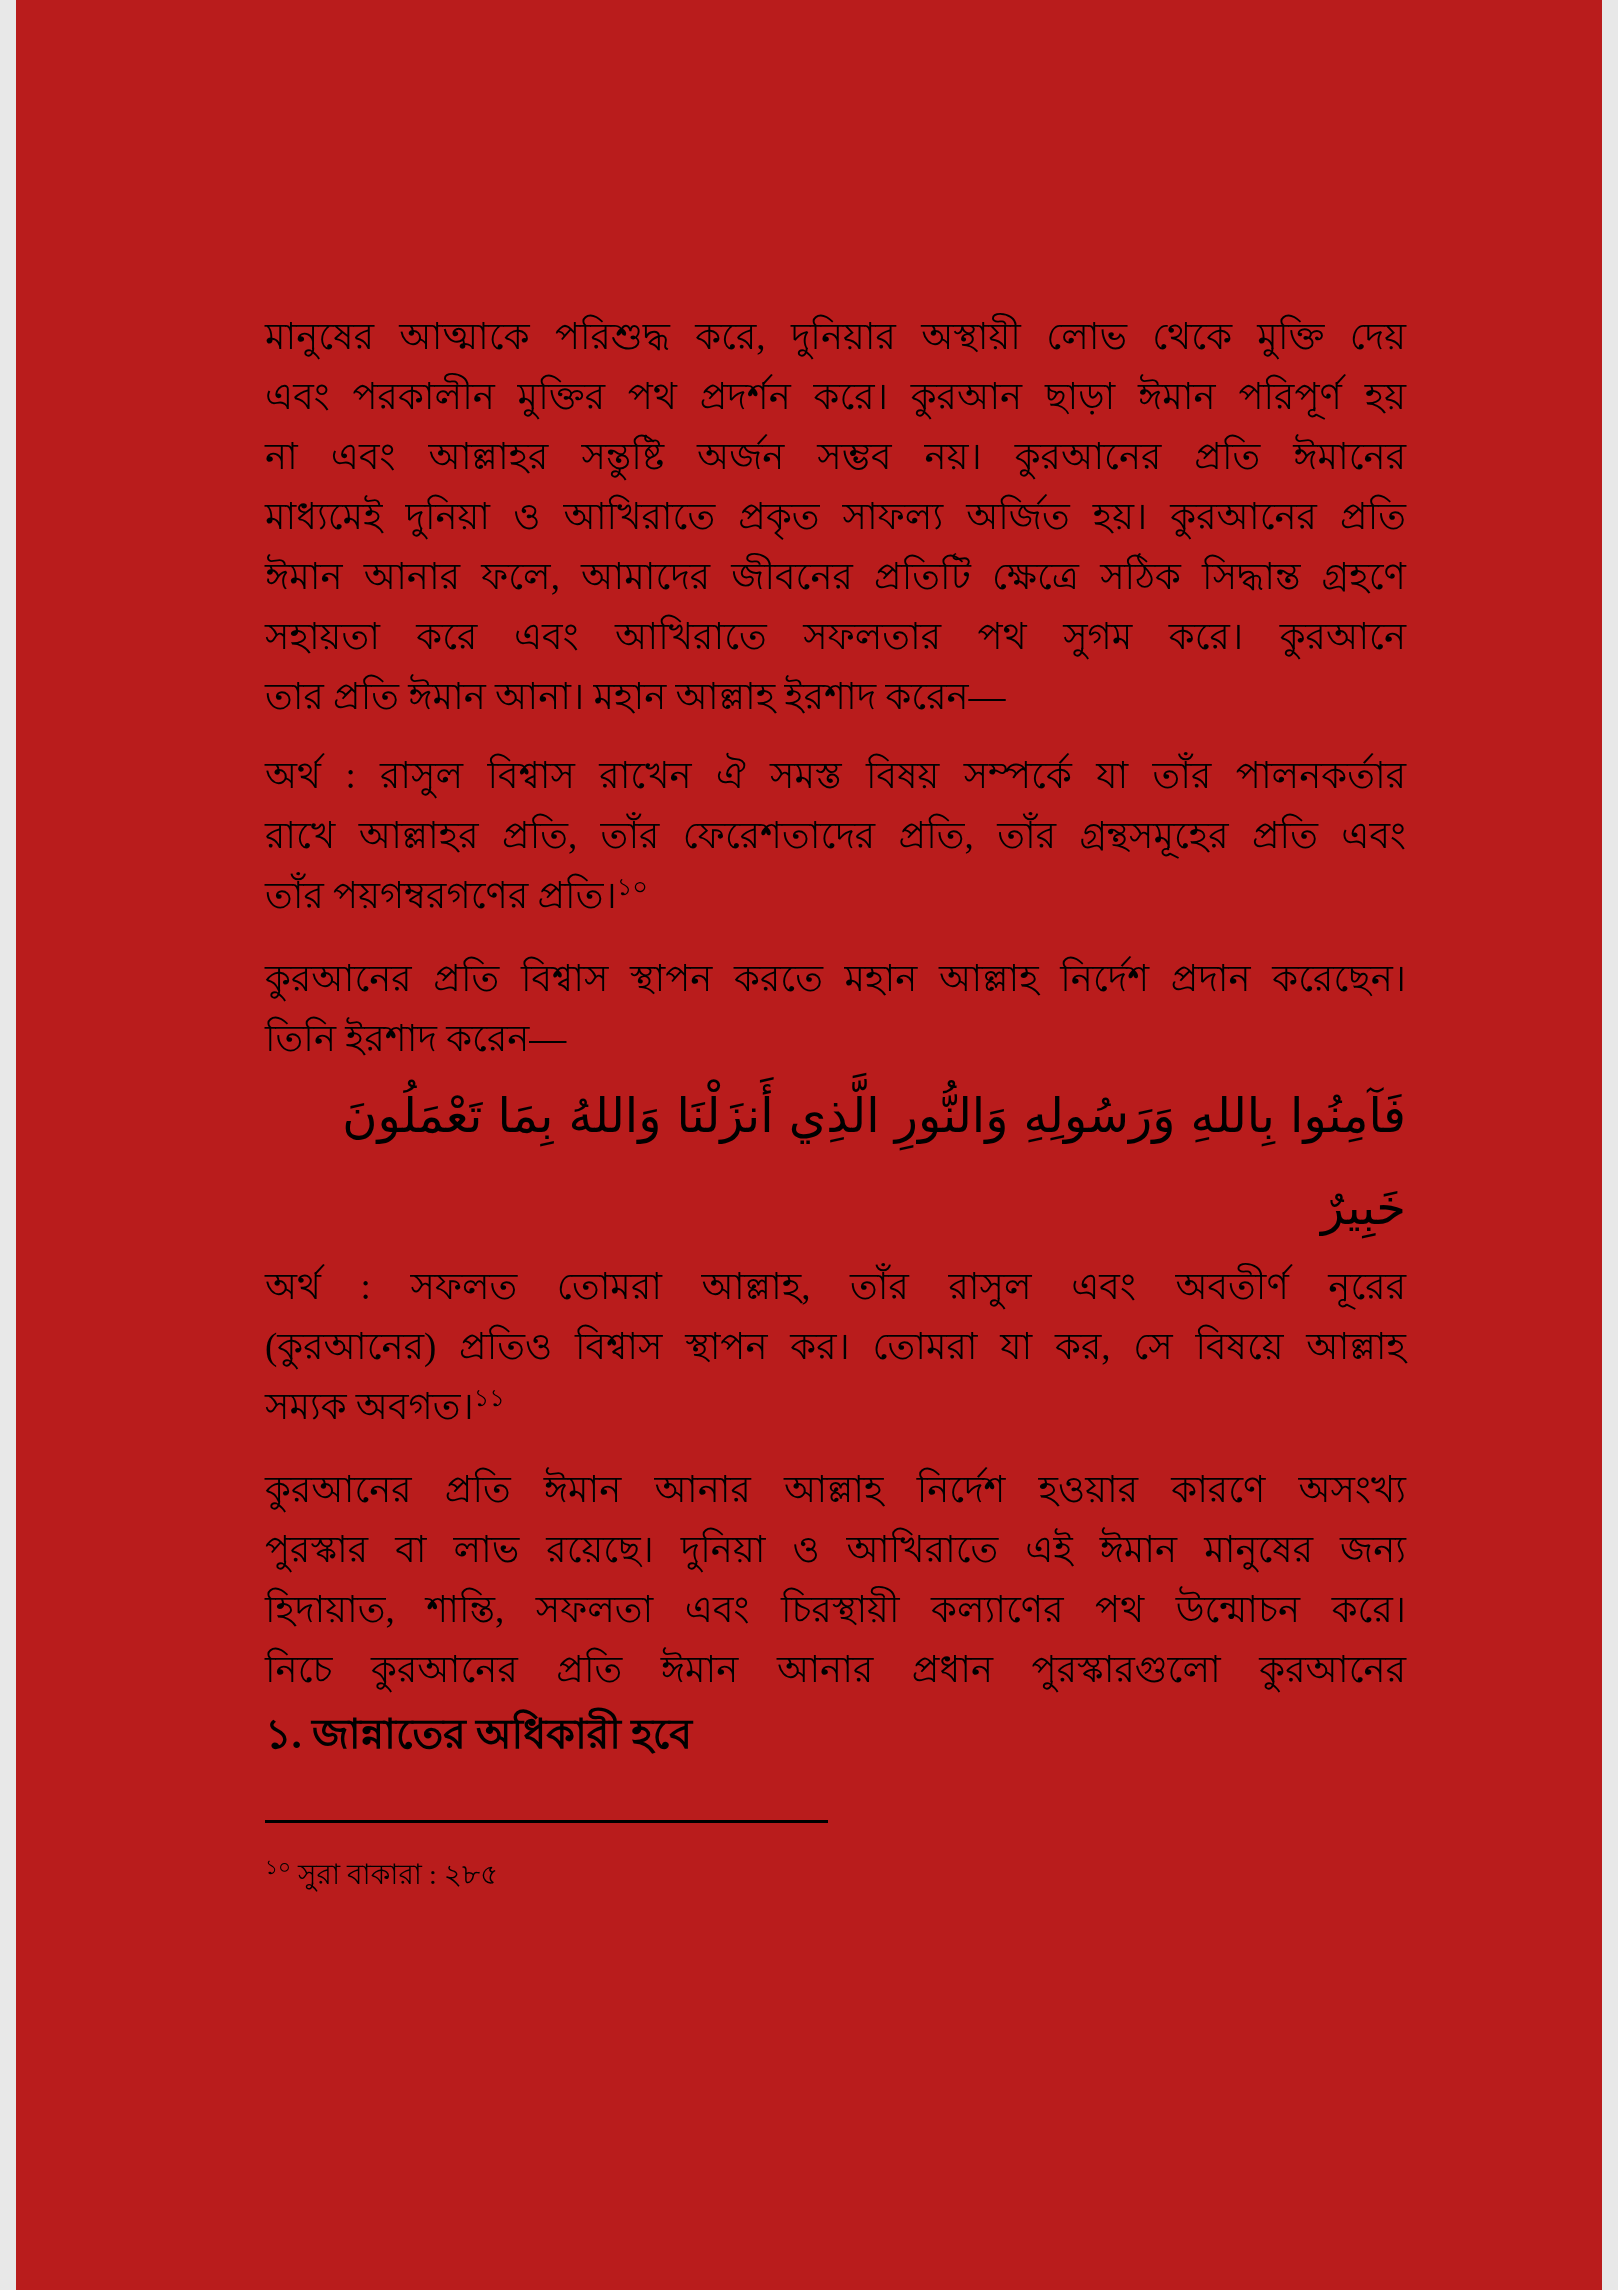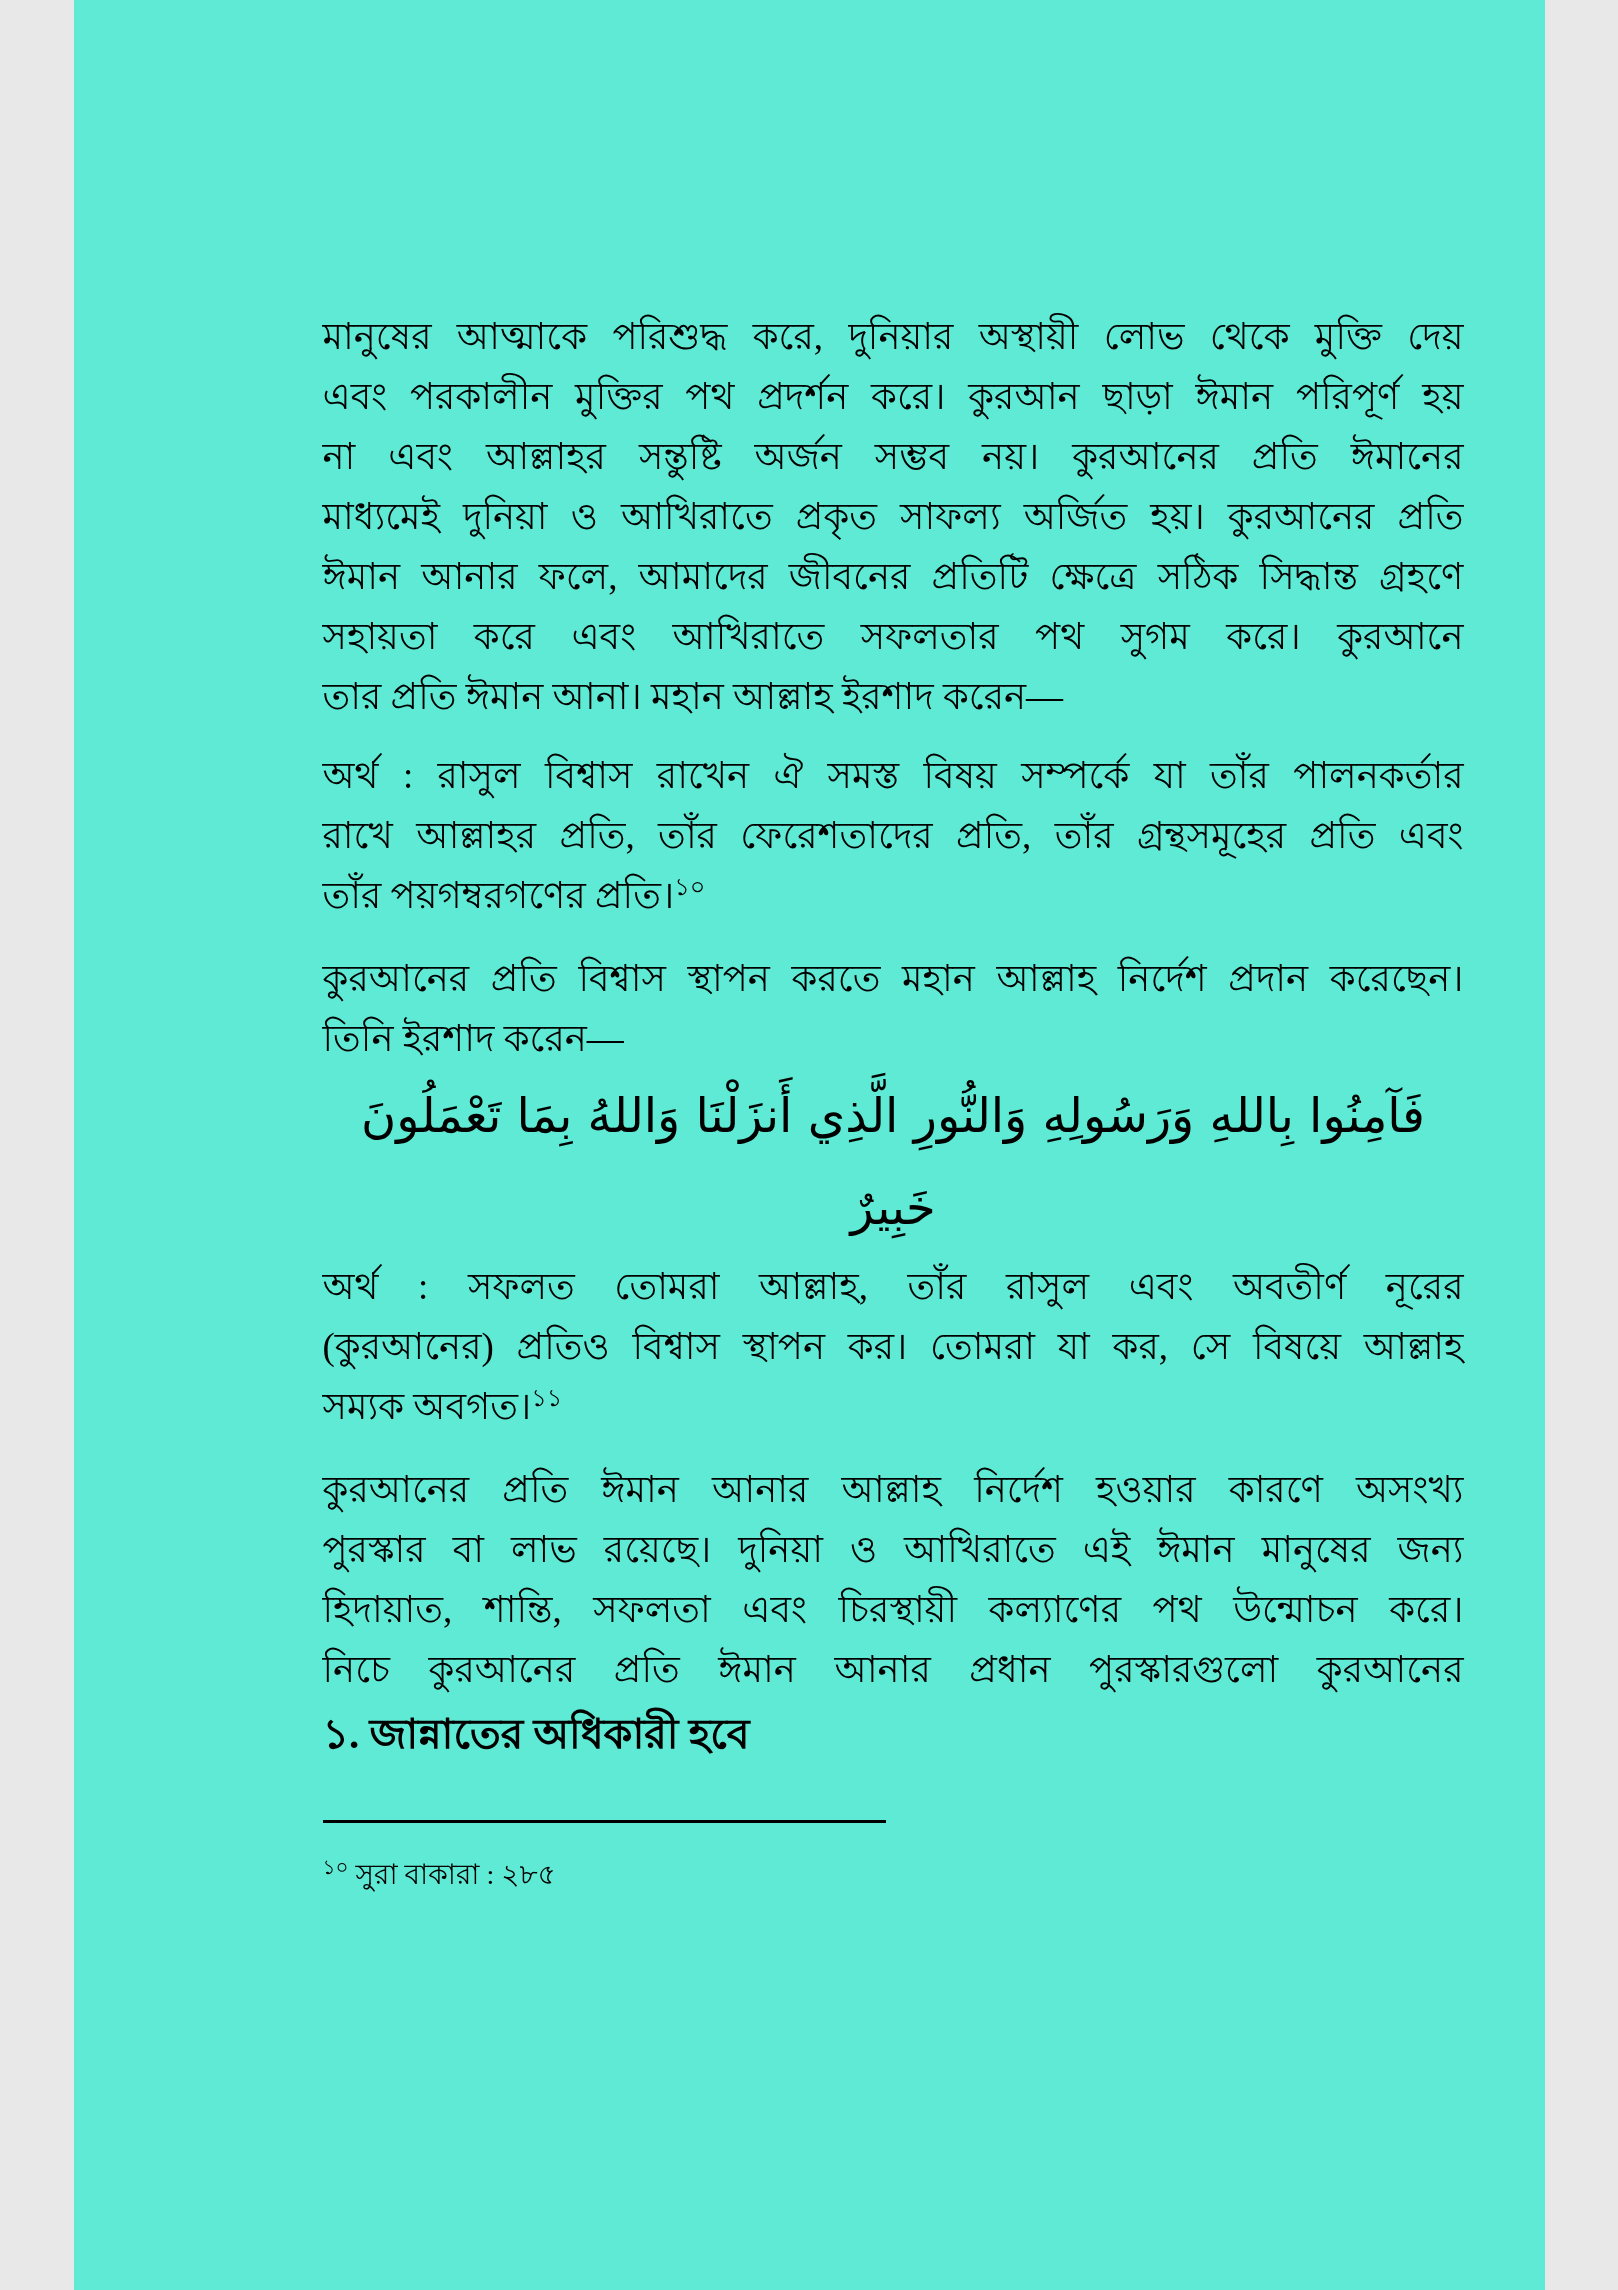--- a/index.html
+++ b/index.html
@@ -2,24 +2,24 @@
 <html lang="bn" style="font-size:14.8px"><head>
 <meta charset="utf-8">
 <style>
   html, body {
     margin: 0;
     padding: 0;
     background: #e8e8e8;
   }
   .page {
     position: relative;
-    width: 1471px;
+    width: 1586px;
     height: 2291px;
     margin: 0 auto;
-    background: #5eead4;
+    background: #b91c1c;
     color: #000000;
     overflow: hidden;
     font-family: "Liberation Serif", "DejaVu Serif", serif;
   }
   .content {
     position: absolute;
     top: 307px;
     left: 249px;
     width: 1141px;
   }
@@ -57,21 +57,21 @@
   .arabic-line-2 {
     font-size: 48px;
     line-height: 65px;
     text-align: right;
   }
   .arabic-centered {
     direction: rtl;
     font-family: "DejaVu Sans", "Liberation Serif", serif;
     font-size: 48px;
     line-height: 92px;
-    text-align: center;
+    text-align: right;
   }
   .t1 { margin-top: 18.5px; }
   .p3 { margin-top: 23px; }
   .t2 { margin-top: 4.6px; }
   .p4 { margin-top: 23px; }
   .section-heading {
     margin-top: 0px;
     font-size: 41px;
     line-height: 69px;
     font-weight: bold;

